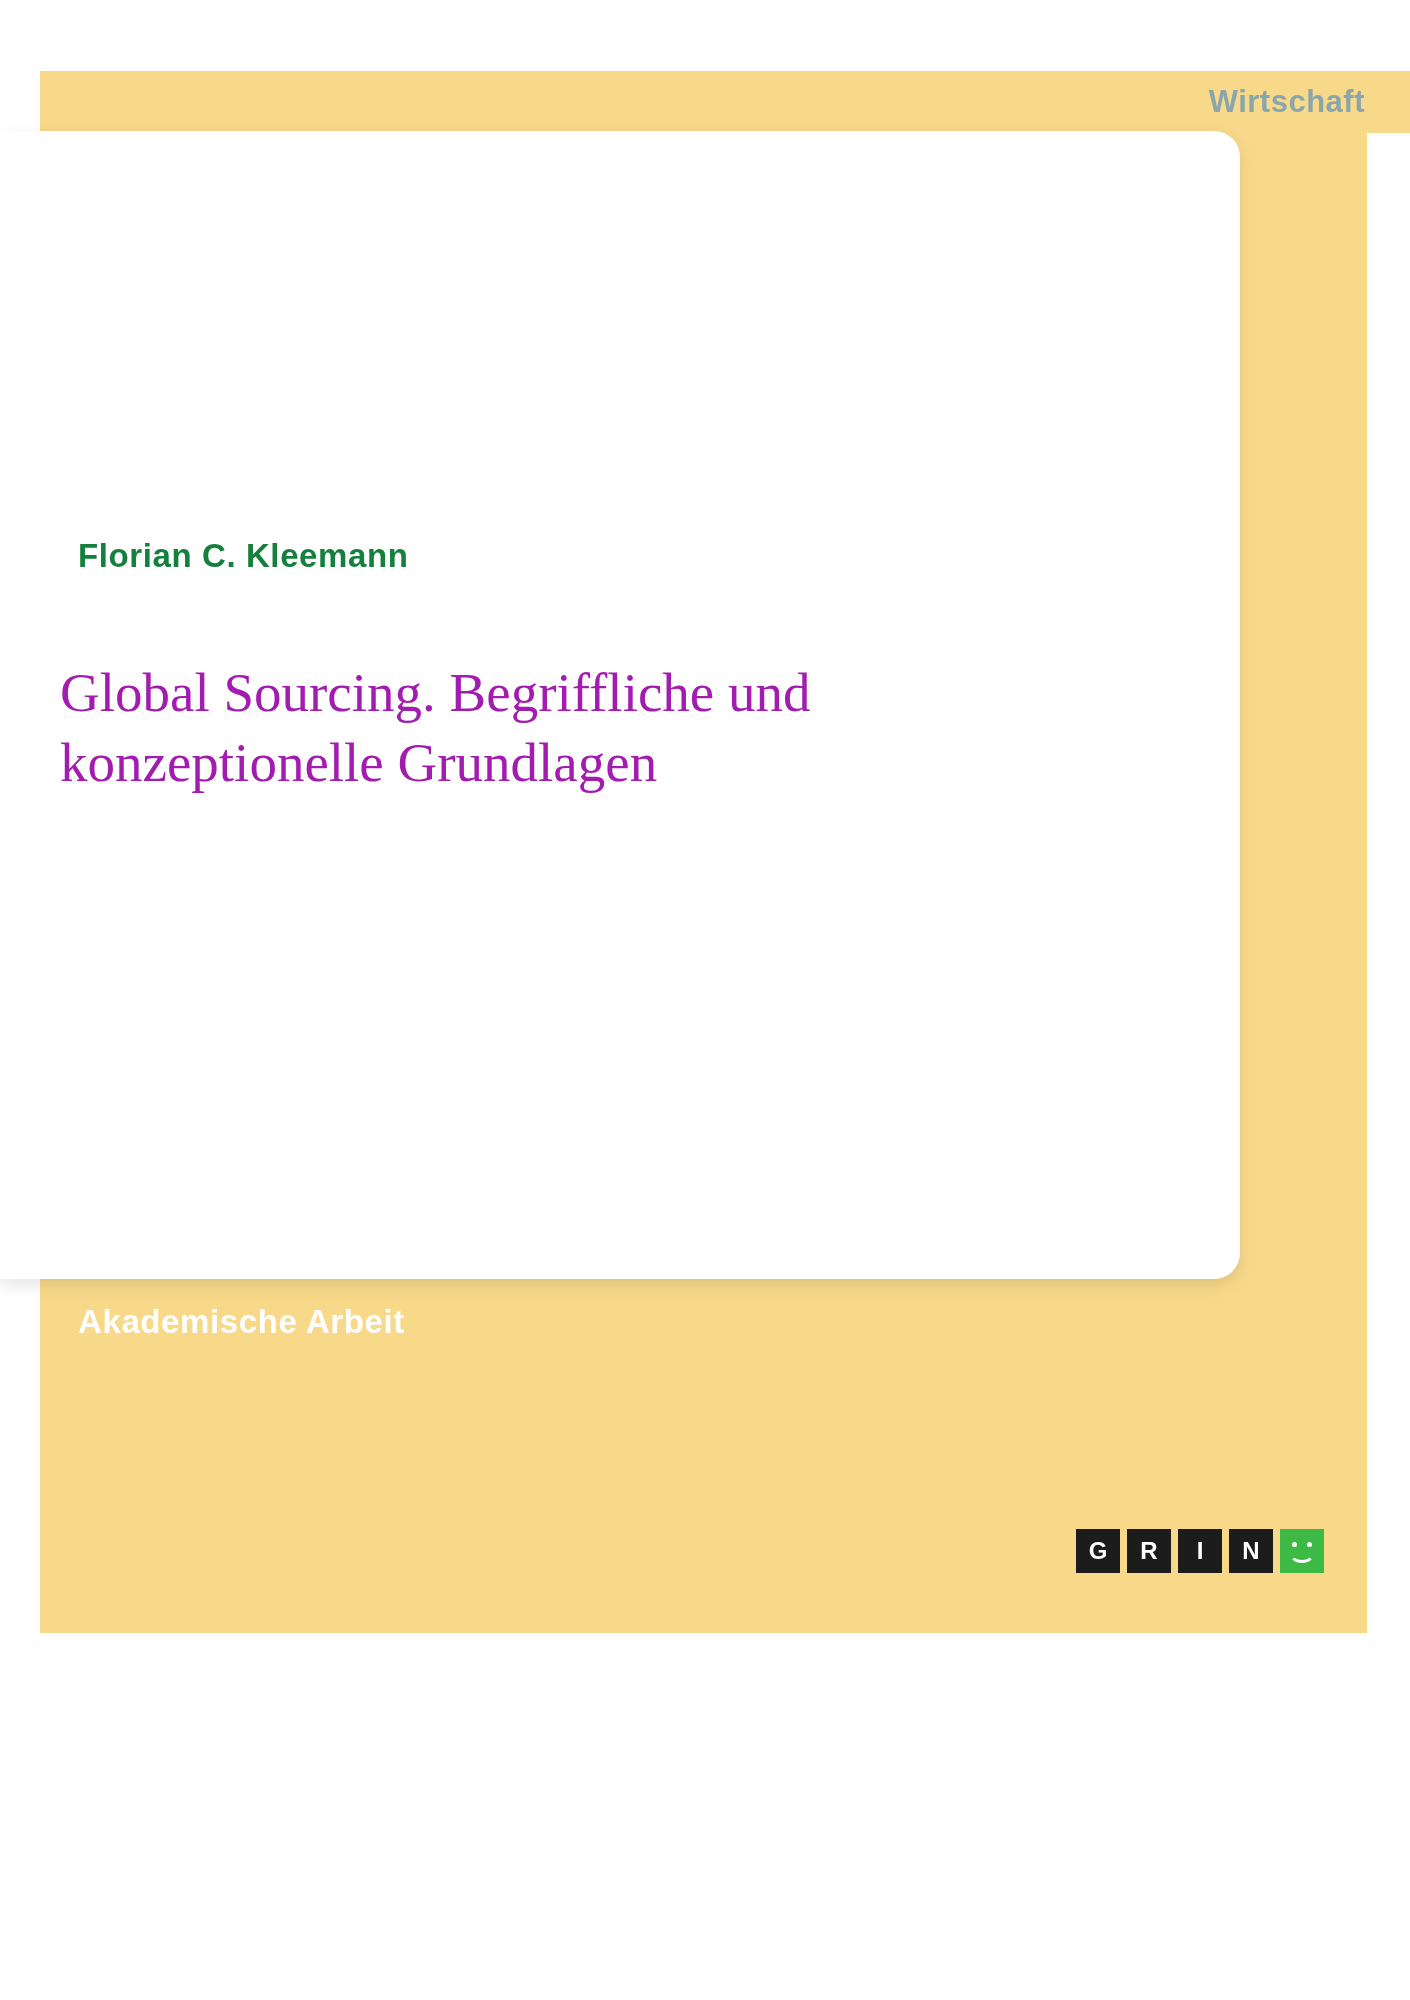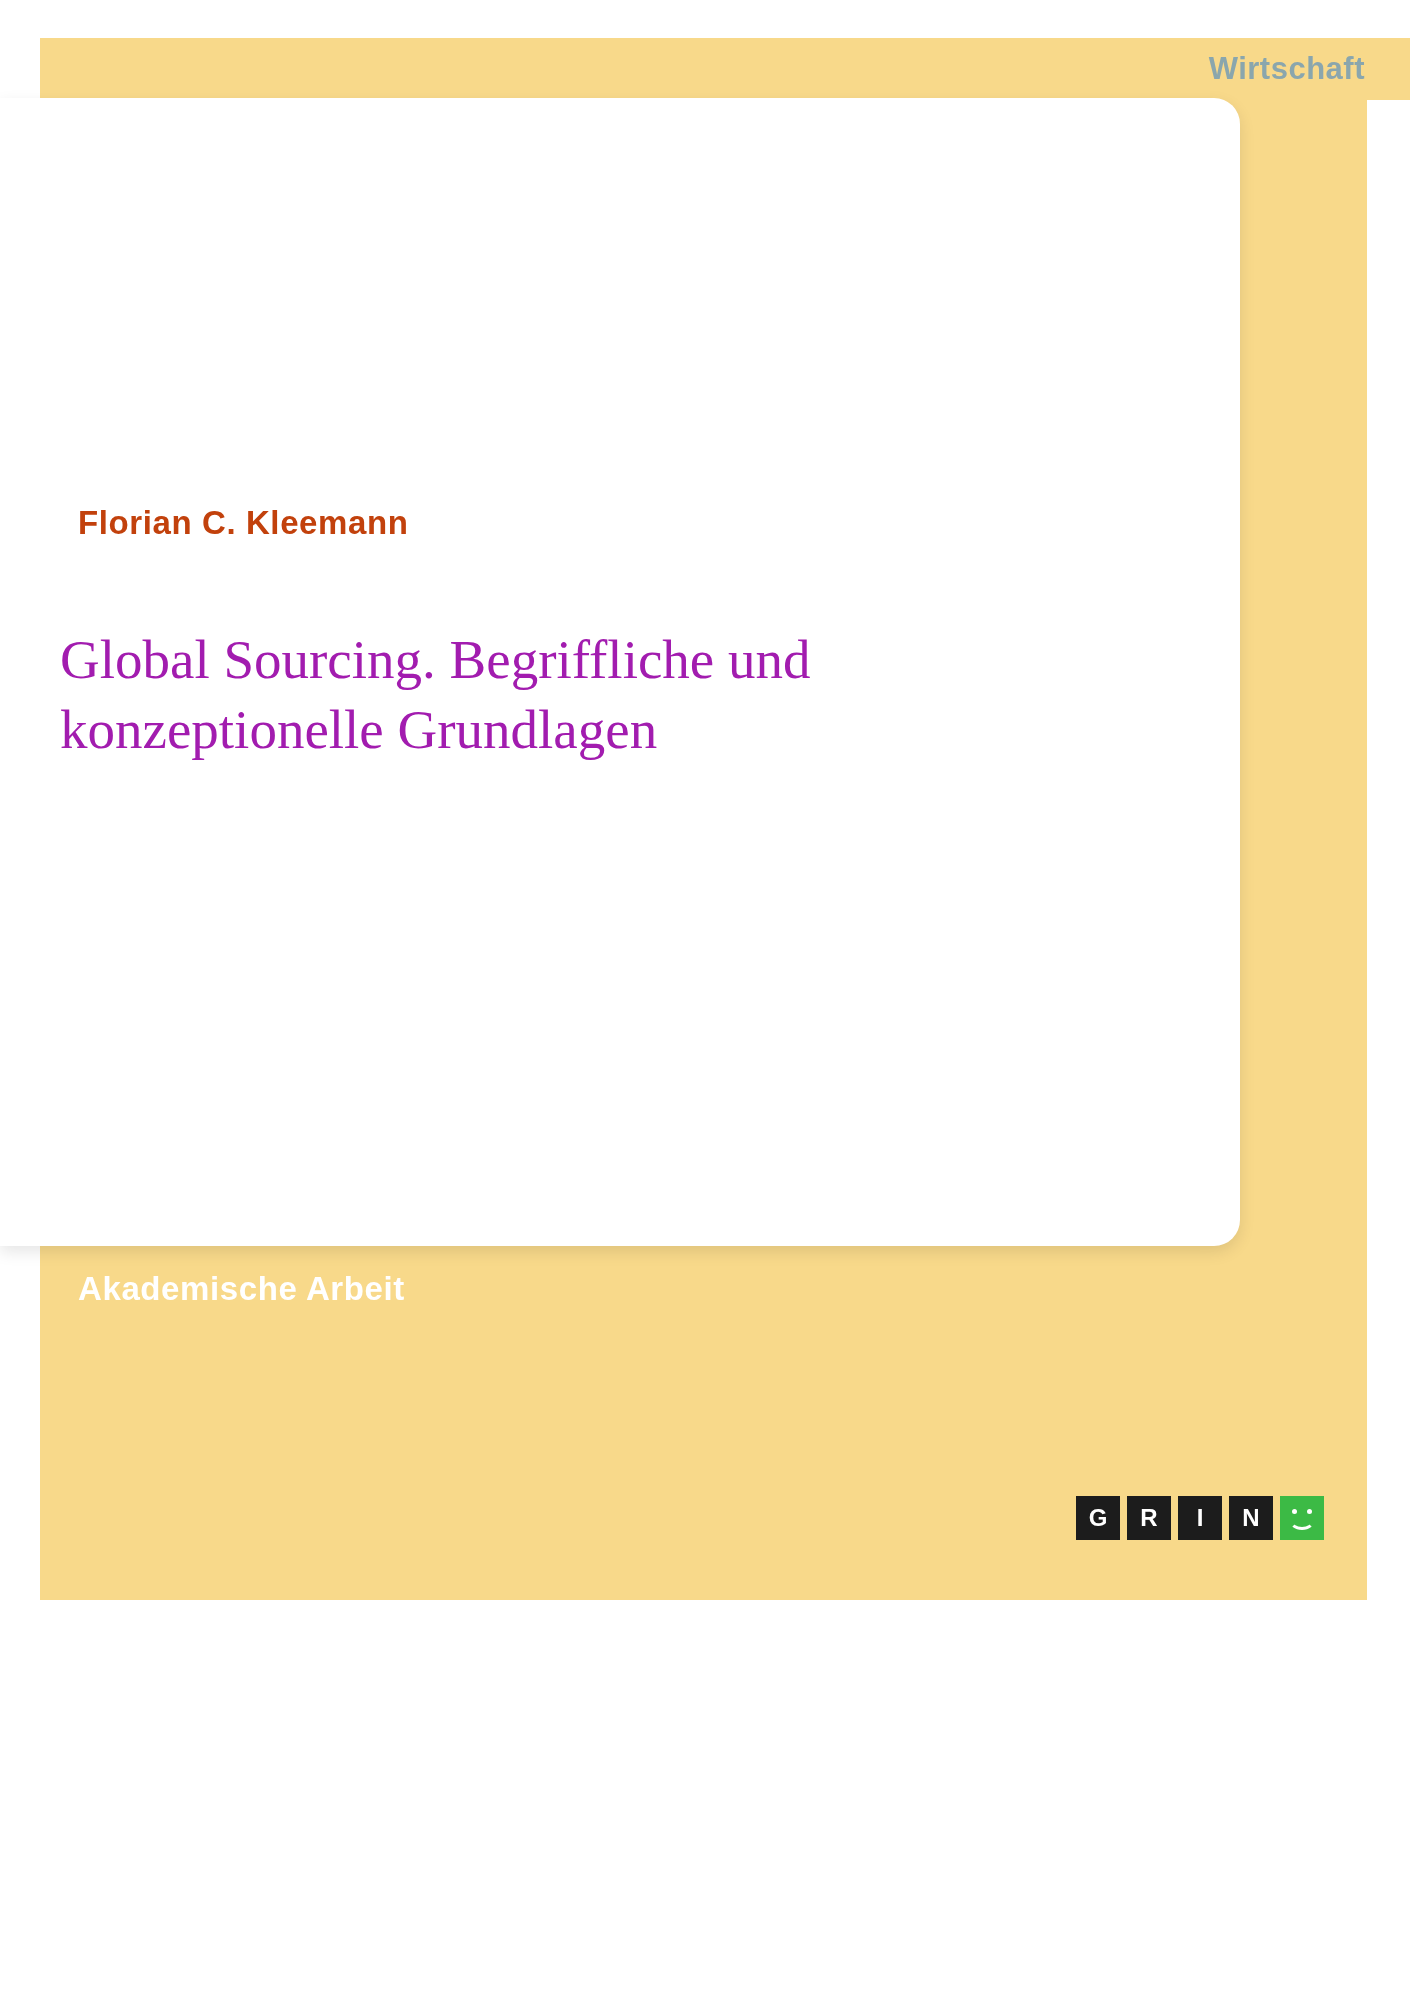--- a/index.html
+++ b/index.html
@@ -14,20 +14,21 @@
     font-family: "Liberation Sans", sans-serif;
   }
 
   
   .cover {
     position: relative;
     width: 1410px;
     height: 1600px;
     background: #ffffff;
     overflow: hidden;
+    margin-top: 33px;
   }
 
   
   .yellow-panel {
     position: absolute;
     left: 40px;
     top: 38px;
     width: 1327px;
     height: 1925px;
     background: #f8d98a;
@@ -86,21 +87,21 @@
     border-bottom-right-radius: 26px;
     box-shadow: 0 6px 16px rgba(0,0,0,0.10);
   }
 
   .author {
     position: absolute;
     left: 78px;
     top: 504px;
     font-size: 33px;
     font-weight: bold;
-    color: #c2410c;
+    color: #15803d;
     letter-spacing: 0.6px;
   }
 
   .doc-title {
     position: absolute;
     left: 60px;
     top: 625px;
     width: 1080px;
     font-family: "Liberation Serif", serif;
     font-size: 55px;

